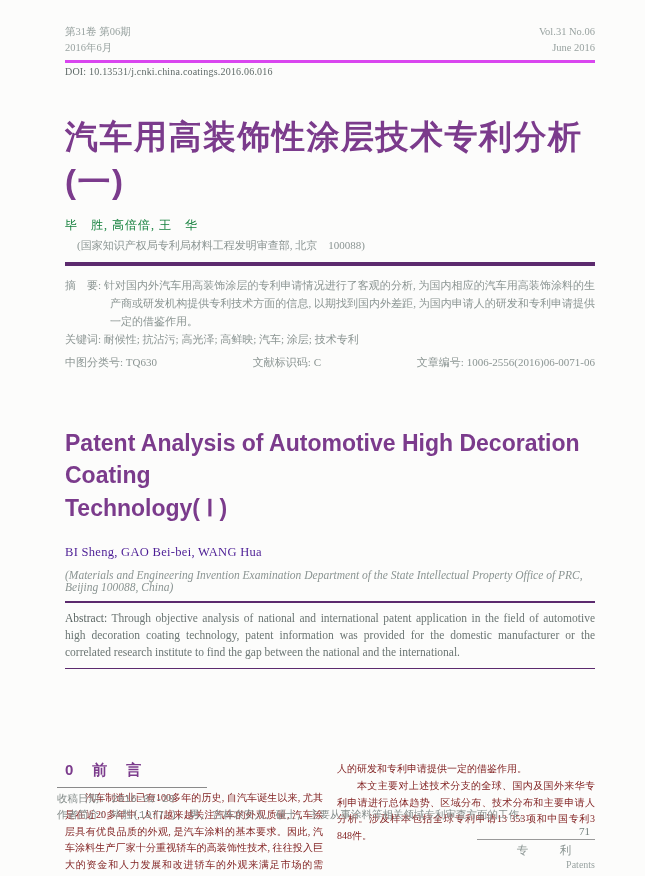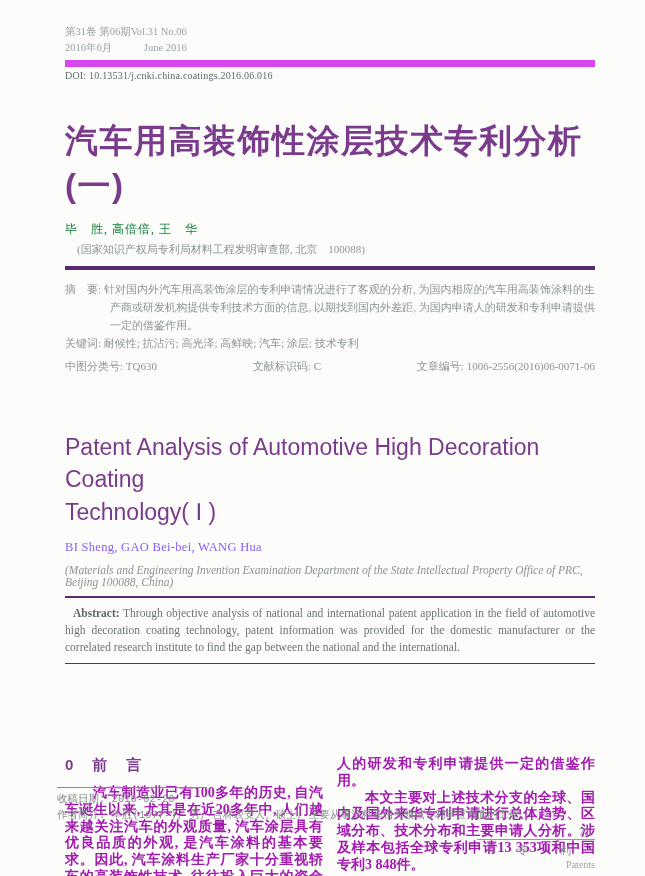--- a/index.html
+++ b/index.html
@@ -8,21 +8,21 @@
     position:relative;
     width:645px; height:876px;
     background:#fcfcfb;
     font-family:"Liberation Serif", serif;
     color:#3d3d3d;
     overflow:hidden;
   }
   .content { padding:24px 50px 0 65px; }
 
   
-  .jheader { display:flex; justify-content:flex-start; font-size:10.5px; line-height:1.5; color:#99a3a1; padding-bottom:4px; border-bottom:7px solid #d946ef; }
+  .jheader { display:flex; justify-content:space-between; font-size:10.5px; line-height:1.5; color:#99a3a1; padding-bottom:4px; border-bottom:3px solid #d946ef; }
   .jheader .col { white-space:nowrap; }
   .jheader .col.center { text-align:center; }
   .jheader .col.right { text-align:right; }
   .doi-line { font-size:10px; color:#5f6a68; margin-top:3px; letter-spacing:0.2px; }
 
   
   .title-cn {
     margin-top:38px;
     font-family:"Liberation Sans", sans-serif;
     font-weight:bold; font-size:33px; letter-spacing:1.5px;
@@ -34,39 +34,39 @@
 
   
   .meta-cn { margin-top:10px; font-size:11px; line-height:1.65; color:#8b9593; }
   .hang { padding-left:45px; text-indent:-45px; text-align:justify; }
   .meta-row { display:flex; justify-content:space-between; margin-top:5px; }
 
   
   .en-block { margin-top:56px; }
   .title-en {
     font-family:"Liberation Sans", sans-serif;
-    font-weight:normal; font-size:23px; line-height:1.4;
+    font-weight:bold; font-size:23px; line-height:1.4;
     color:#7b3b8c;
   }
-  .authors-en { margin-top:12px; font-size:12.5px; color:#8b5cf6; letter-spacing:0.3px; }
+  .authors-en { margin-top:21px; font-size:12.5px; color:#4c1d95; letter-spacing:0.3px; }
   .affil-en { margin-top:9px; font-size:11.5px; font-style:italic; color:#8a9492; }
   .rule-mid { height:2px; background:#5c2a6e; margin-top:8px; }
   .abs-en { margin-top:7px; font-size:11.5px; line-height:1.5; color:#6b7573; text-align:justify; }
-  .abs-en .lbl { font-weight:bold; color:#5d6765;margin-left:8px; }
+  .abs-en .lbl { font-weight:normal; color:#5d6765; }
   .rule-thin { height:1.5px; background:#5c2a6e; margin-top:6px; }
 
   
   .body-cols { margin-top:92px; display:flex; gap:14px; }
   .col-body { width:258px; }
   .sec-head {
     font-family:"Liberation Sans", sans-serif;
     font-weight:bold; font-size:15px; color:#7b3b8c;
     letter-spacing:2px; margin-bottom:10px;
   }
-  .para { font-size:14px; line-height:16.8px; text-align:justify; color:#a21caf; text-indent:2em;font-weight:bold; }
+  .para { font-size:10px; line-height:16.8px; text-align:justify; color:#7f1d1d; text-indent:2em; }
   .para.noindent { text-indent:0; }
 
   
   .footnote { position:absolute; left:57px; top:787px; width:535px; font-size:10.5px; line-height:1.5; color:#868e8c;font-family:Liberation Mono, monospace; }
   .footnote-rule { width:150px; border-top:1px solid #8a8a8a; margin-bottom:4px; }
 
   
   .pfooter { position:absolute; right:50px; bottom:6px; width:118px; }
   .pfooter .pno { text-align:right; font-size:11px; color:#74807e; padding-right:5px; }
   .pfooter .frule { border-top:1px solid #9a9a9a; margin-top:2px; }

